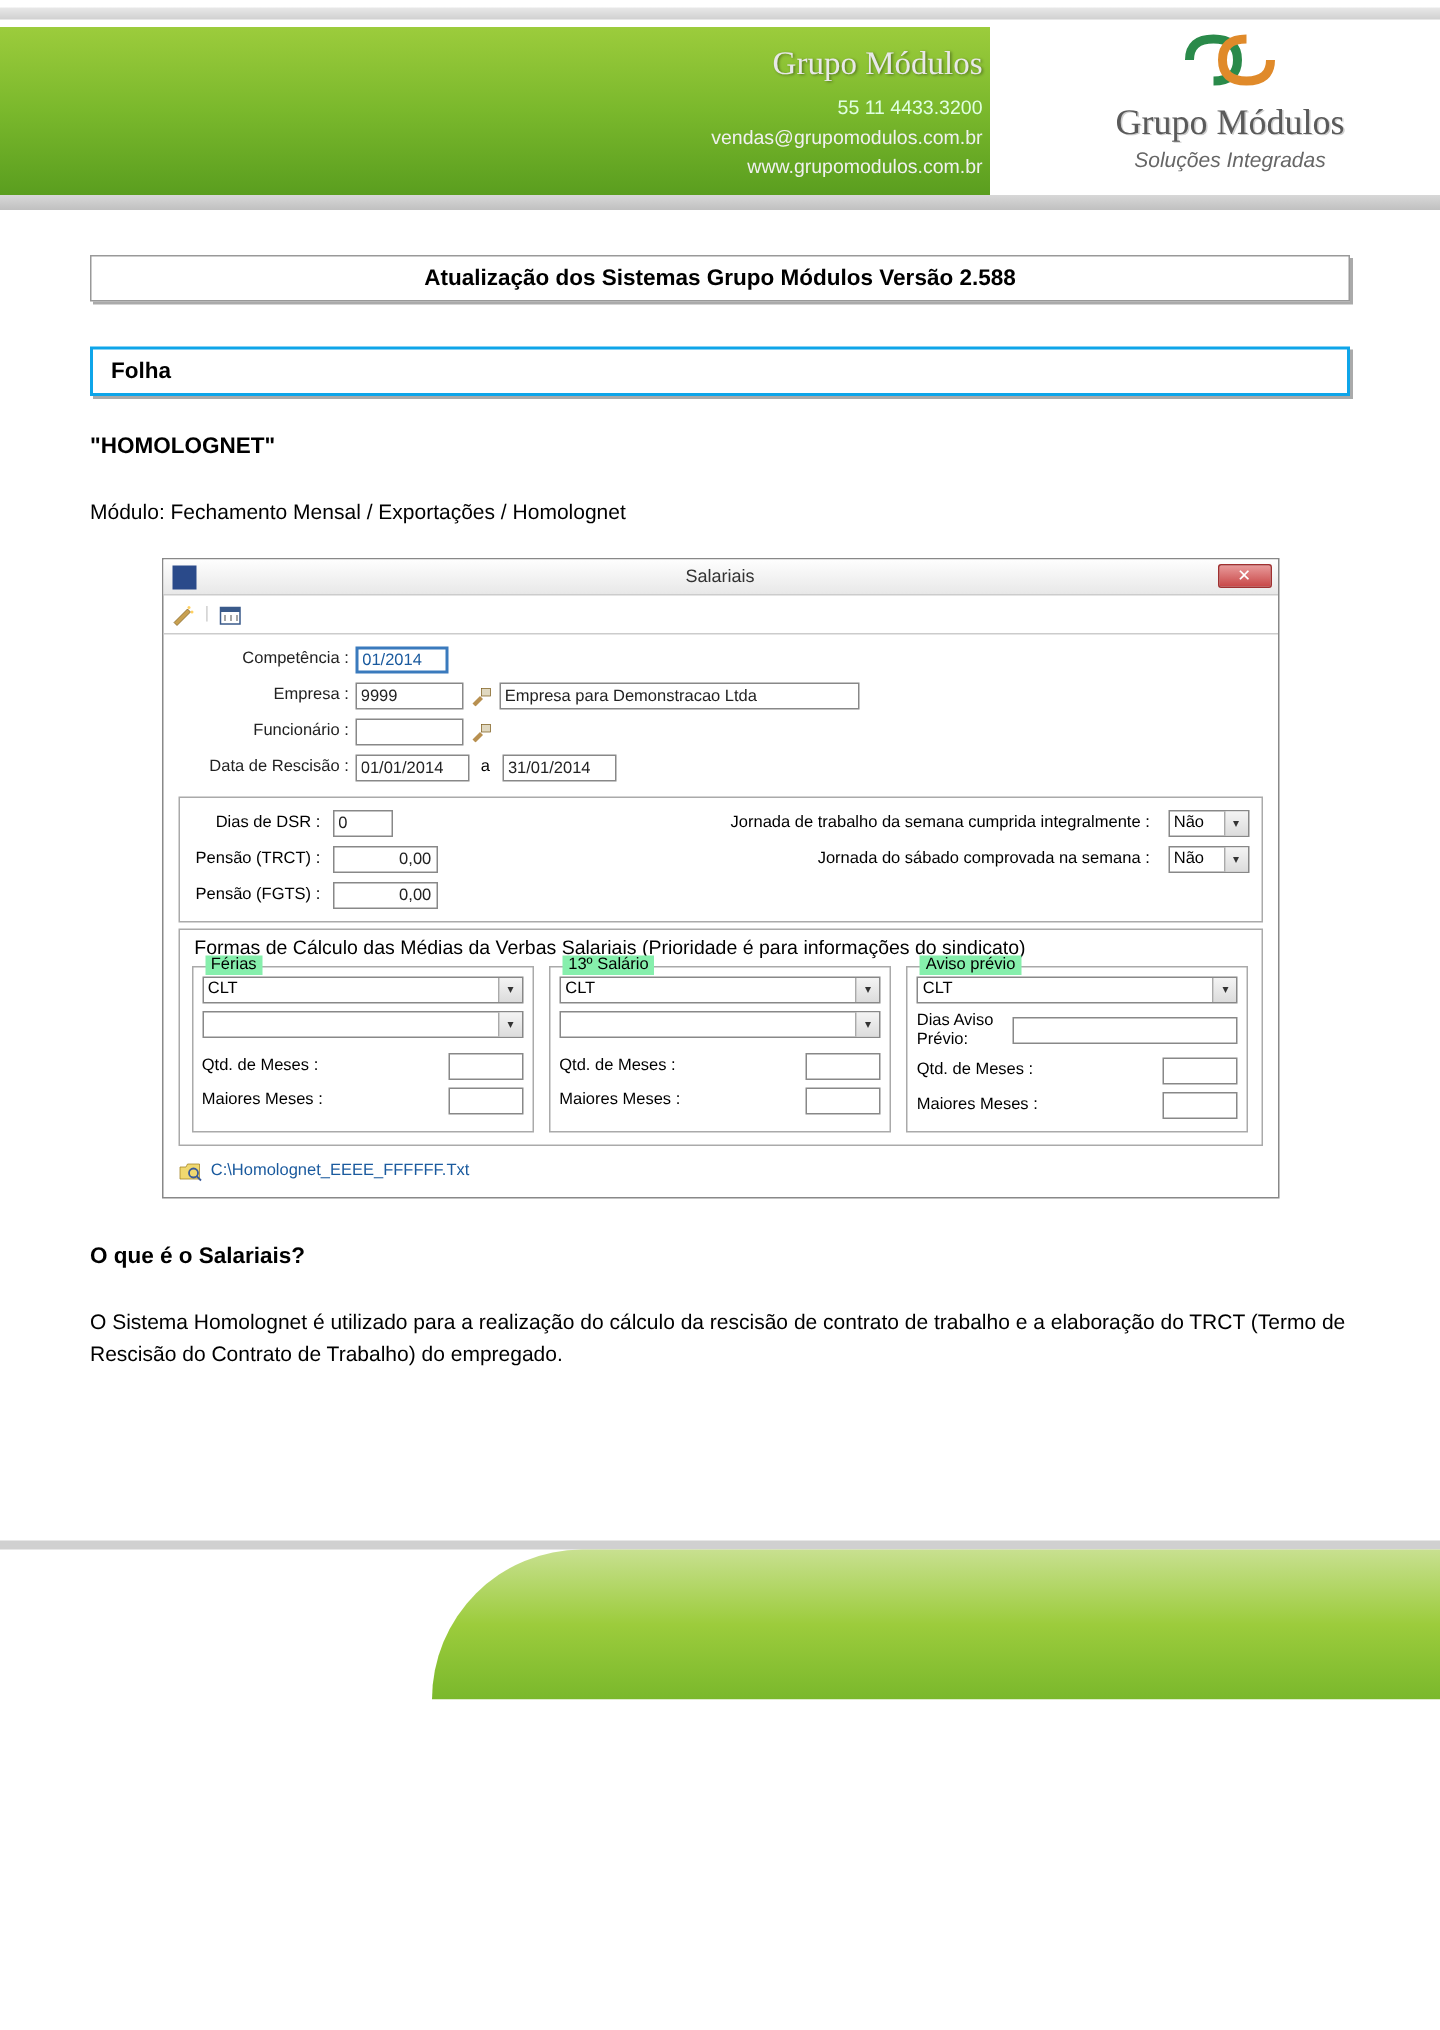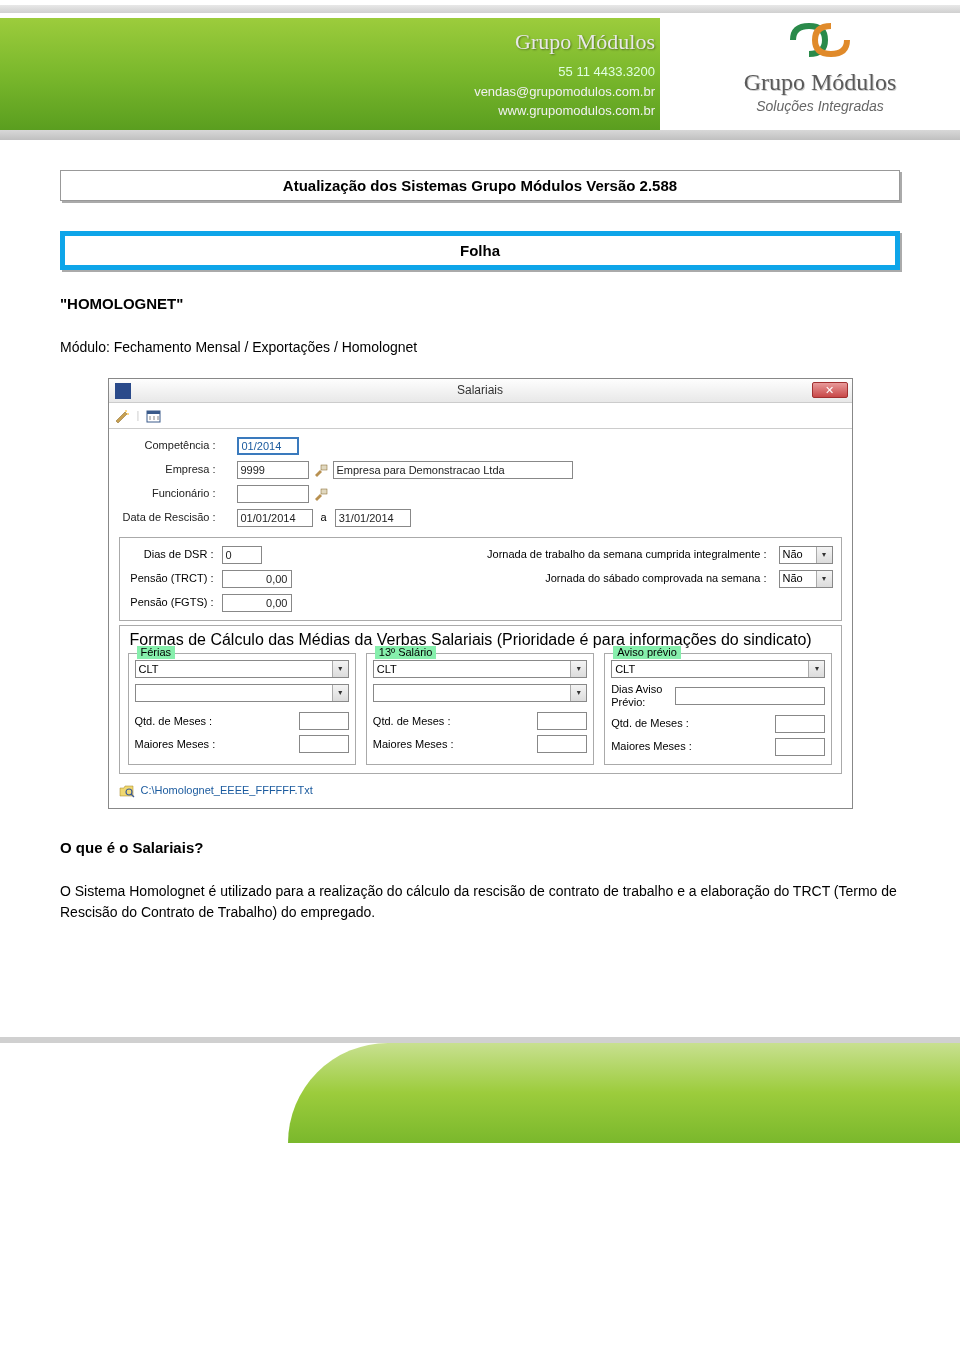--- a/index.html
+++ b/index.html
@@ -19,53 +19,53 @@
 .logo-icon { width: 100px; height: 50px; margin: 0 auto 4px; display: flex; justify-content: center; align-items: center; }
 .logo-text { font-family: Georgia, serif; font-size: 24px; color: #5a5a5a; text-align: center; text-shadow: 1px 1px 0 rgba(160,160,160,0.5); }
 .logo-sub { font-style: italic; font-size: 14px; color: #666; text-align: center; margin-top: 2px; }
 
 
 .content { padding: 0 60px 40px; }
 .title-box { border: 1px solid #999; box-shadow: 2px 2px 0 #aaa; padding: 6px 12px; text-align: center; font-weight: bold; font-size: 15px; margin-bottom: 25px; background: #fff; }
 .paragraph { font-size: 14px; line-height: 1.5; margin-bottom: 20px; }
 .paragraph a { color: #0000ee; text-decoration: underline; }
 
-.section-box { border: 5px solid #0ea5e9; box-shadow: 2px 2px 0 #aaa; padding: 6px 12px; text-align: center; font-weight: bold; font-size: 15px; margin: 30px 0 25px; background: #fff; }
+.section-box { border: 2px solid #0ea5e9; box-shadow: 2px 2px 0 #aaa; padding: 6px 12px; font-weight: bold; font-size: 15px; margin: 30px 0 25px; background: #fff; }
 .subsection { font-weight: bold; font-size: 15px; margin-bottom: 25px; }
 .subsection2 { font-weight: bold; font-size: 15px; margin: 30px 0 25px; }
 
 
 .dialog-wrap { margin: 0 auto; width: 745px; }
 .dialog { width: 745px; border: 1px solid #888; background: #fff; font-size: 11px; line-height: 1.2; }
 .dialog-titlebar { background: linear-gradient(to bottom, #fefefe, #e8e8e8); height: 24px; border-bottom: 1px solid #ccc; position: relative; display: flex; align-items: center; }
 .dialog-icon { width: 16px; height: 16px; background: #2a4a8a; margin: 0 6px; display: inline-block; }
 .dialog-title { position: absolute; left: 0; right: 0; text-align: center; font-size: 12px; color: #333; }
 .dialog-close { position: absolute; right: 4px; top: 3px; width: 36px; height: 16px; background: linear-gradient(to bottom, #e89a9a, #c84848); border-radius: 2px; color: #fff; font-size: 11px; text-align: center; line-height: 15px; border: 1px solid #a03030; }
 .dialog-toolbar { height: 26px; border-bottom: 1px solid #ccc; display: flex; align-items: center; padding-left: 4px; gap: 6px; }
 .tb-icon { width: 18px; height: 16px; display: inline-block; }
 
 .dialog-body { padding: 8px 10px 10px; }
 .form-grid { display: flex; flex-direction: column; gap: 6px; margin-bottom: 10px; }
 .form-row { display: flex; align-items: center; }
-.form-label { width: 118px; text-align: right; padding-right: 21px; font-size: 11px; color: #222; }
+.form-label { width: 118px; text-align: right; padding-right: 4px; font-size: 11px; color: #222; }
 .form-input { height: 18px; border: 1px solid #888; padding: 0 3px; font-size: 11px; background: #fff; color: #222; }
 .input-blue { border: 2px solid #3a7abd; color: #1a5a9e; width: 62px; }
 .lookup-icon { width: 16px; height: 14px; margin: 0 4px; display: inline-flex; align-items: center; justify-content: center; }
 
 .panel { border: 1px solid #aaa; padding: 8px; margin-bottom: 4px; }
 .panel-row { display: flex; align-items: center; gap: 8px; margin-bottom: 6px; }
 .panel-row:last-child { margin-bottom: 0; }
 .panel-label-left { text-align: left; font-size: 11px; }
 .panel-label-right { text-align: right; font-size: 11px; flex: 1; padding-right: 4px; }
 .input-right { text-align: right; }
 
 .select-box { height: 18px; border: 1px solid #888; display: inline-flex; align-items: center; padding: 4px 3px; font-size: 11px; background: #fff; position: relative; }
 .select-arrow { position: absolute; right: 0; top: 0; bottom: 0; width: 16px; background: linear-gradient(to bottom, #f4f4f4, #dcdcdc); border-left: 1px solid #aaa; display: flex; align-items: center; justify-content: center; font-size: 8px; color: #333; }
 
-.fieldset-title { font-size: 16px; margin: 2px 0 4px 2px; }
+.fieldset-title { font-size: 13px; margin: 2px 0 4px 2px; }
 .tri-cols { display: flex; gap: 10px; }
 .col3 { flex: 1; border: 1px solid #aaa; padding: 6px 6px 8px; position: relative; }
 .col3-legend { position: absolute; top: -8px; left: 8px; background: #86efac; padding: 0 4px; font-size: 11px; }
 .col3 .select-box { width: 100%; margin-bottom: 5px; }
 .col3 .lrow { display: flex; align-items: center; margin-top: 5px; }
 .col3 .lrow label { flex: 1; font-size: 11px; }
 .col3 .lrow .form-input { width: 50px; }
 .col3 .dias-row { display: flex; align-items: center; margin-bottom: 4px; }
 .col3 .dias-row label { font-size: 11px; margin-right: 4px; }
 .col3 .dias-row .form-input { flex: 1; }

